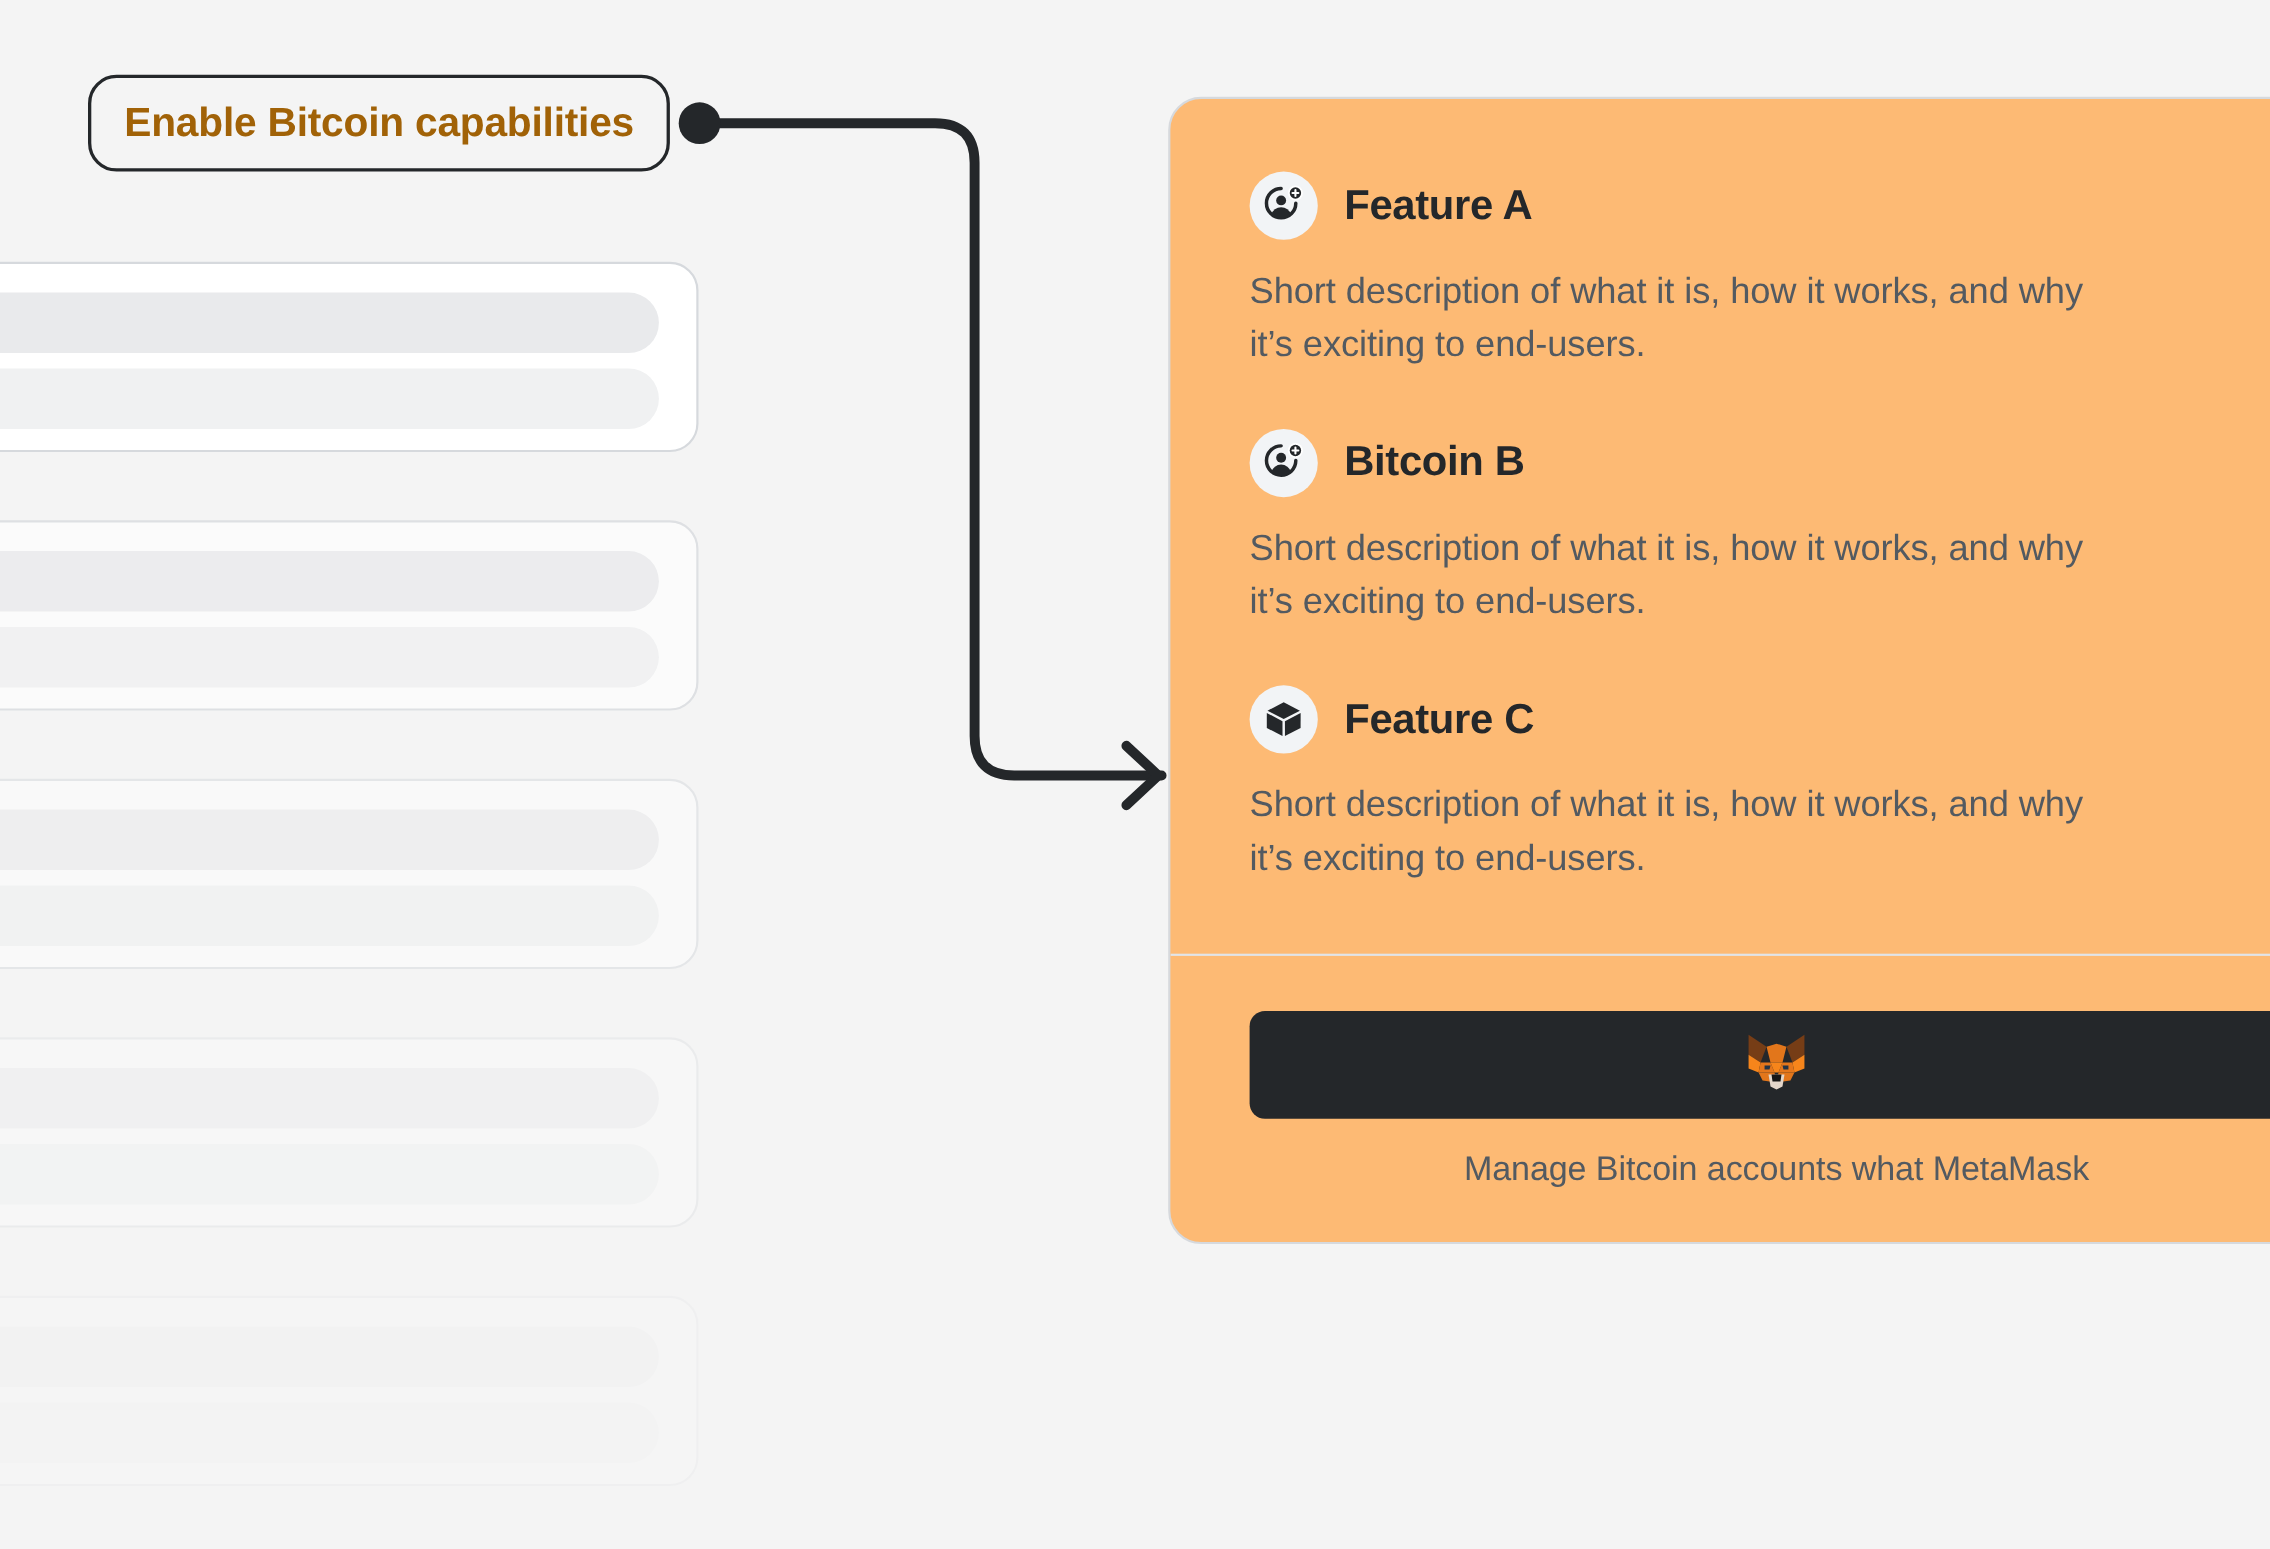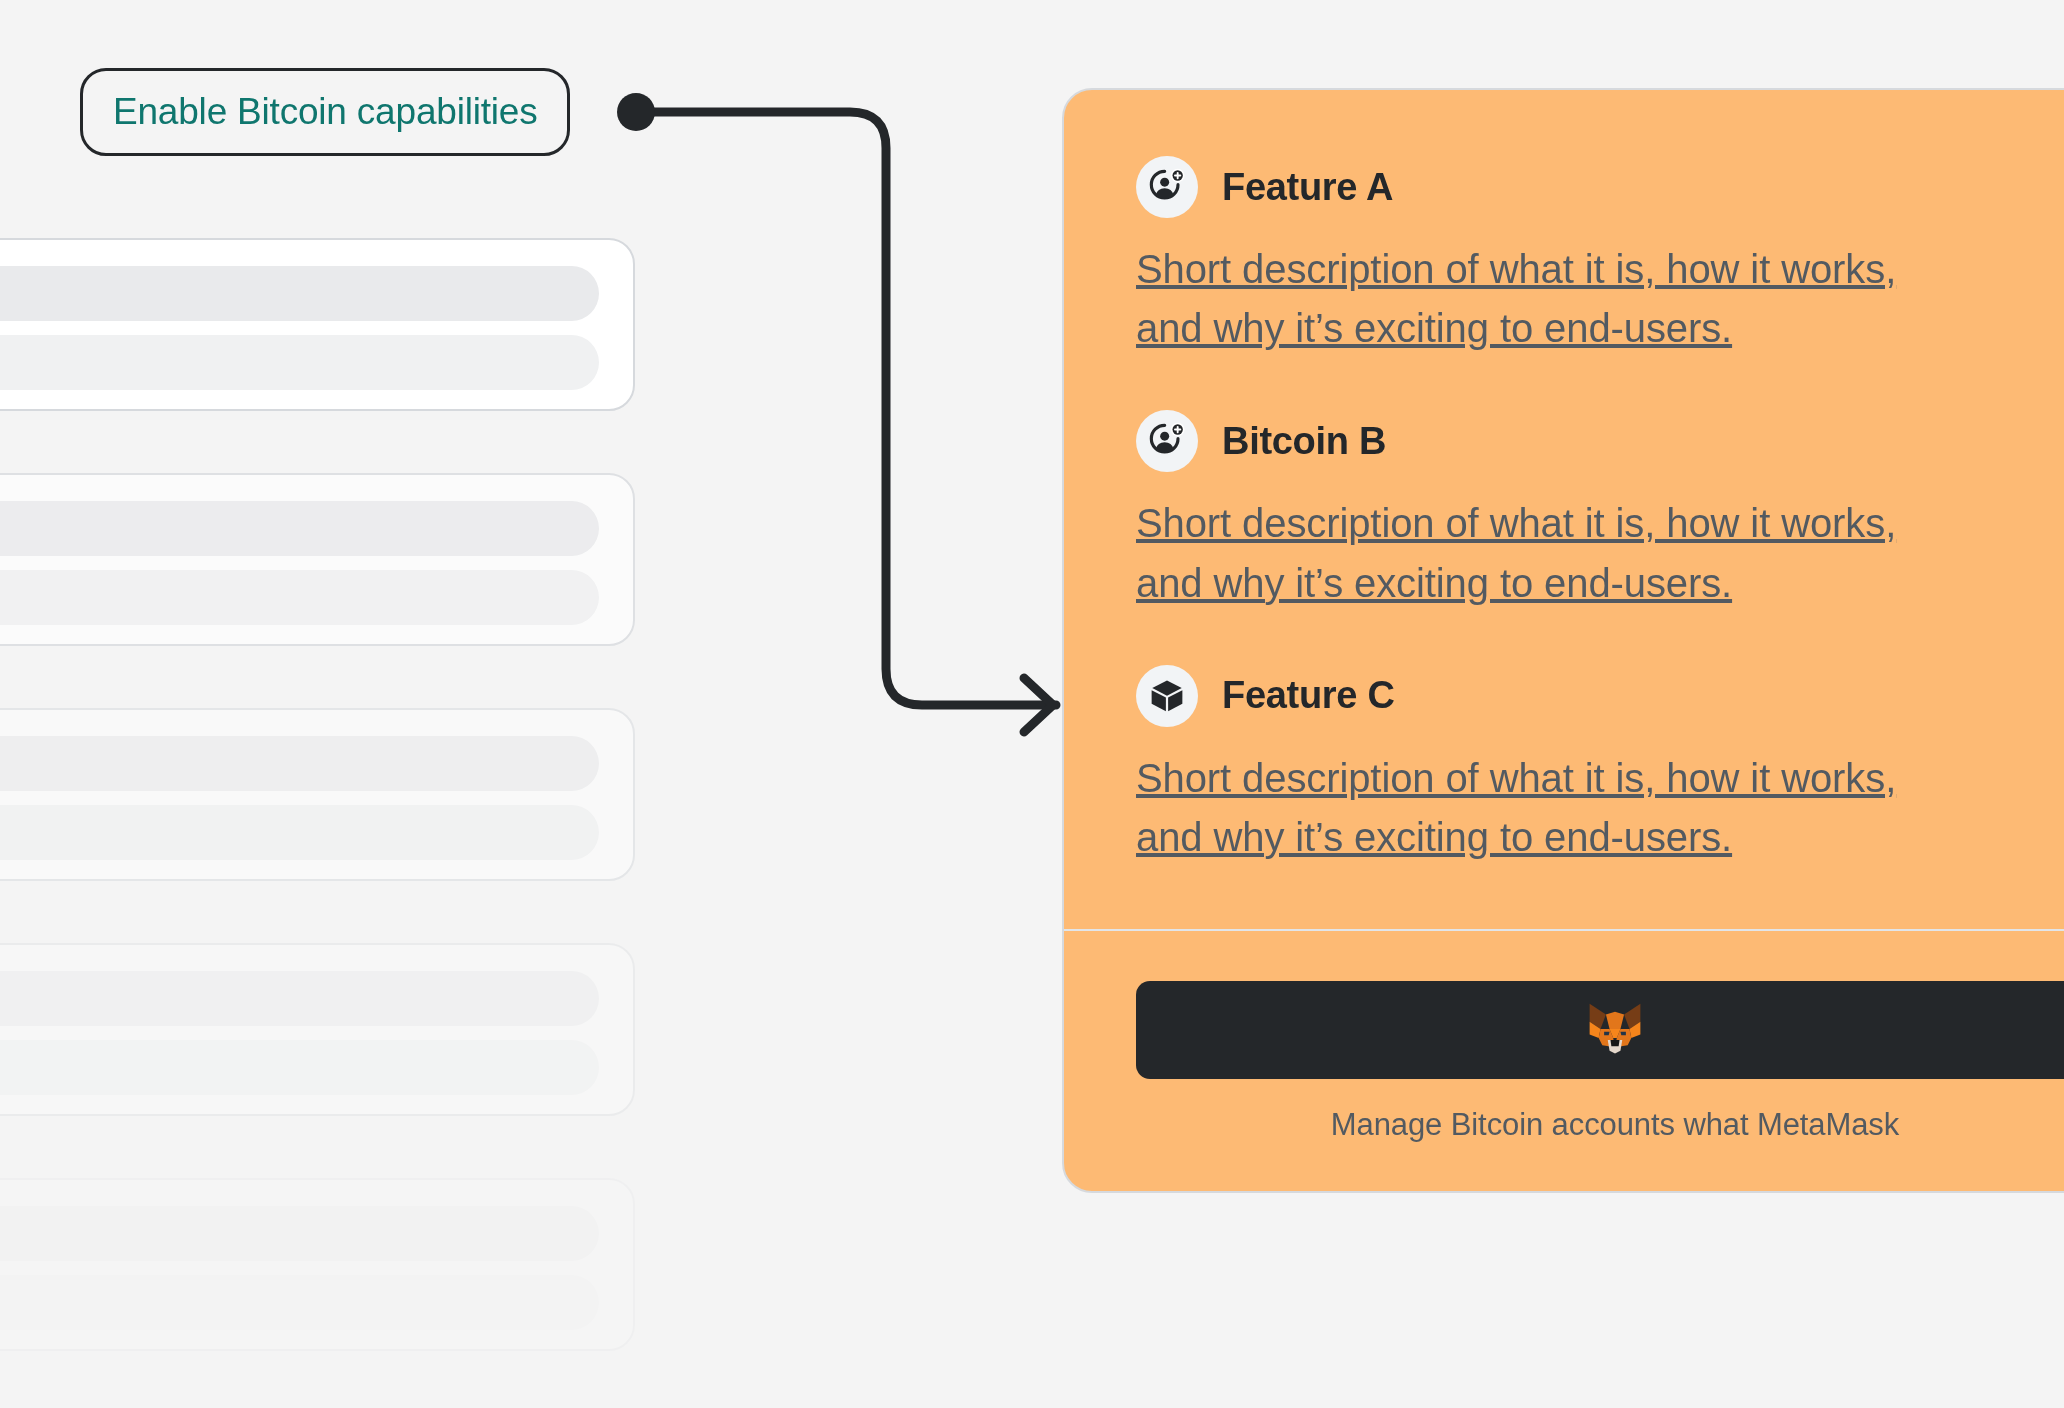--- a/index.html
+++ b/index.html
@@ -63,22 +63,22 @@
     padding: 0 30px;
     display: flex;
     align-items: center;
     background: #f4f4f4;
     border: 3.5px solid #24272a;
     border-radius: 26px;
     z-index: 6;
   }
   #annotation-callout .callout-label {
     font-size: 37px;
-    font-weight: 400;
-    color: #0f766e;
+    font-weight: 700;
+    color: #a16207;
     letter-spacing: -0.2px;
     white-space: nowrap;
   }
 
   
   #connector {
     position: absolute;
     left: 0;
     top: 0;
     width: 2064px;
@@ -122,26 +122,25 @@
     align-items: center;
     justify-content: center;
   }
   .feature-title {
     font-size: 38px;
     font-weight: 700;
     color: #24272a;
     letter-spacing: -0.3px;
   }
   .feature-desc {
-    font-size: 40px;
+    font-size: 33px;
     line-height: 1.48;
     color: #535a61;
     max-width: 790px;
     letter-spacing: -0.1px;
-    text-decoration: underline;
   }
 
   .card-divider {
     height: 2px;
     background: #e2e5e8;
     width: 100%;
   }
 
   .cta-section {
     padding: 50px 72px 48px 72px;

